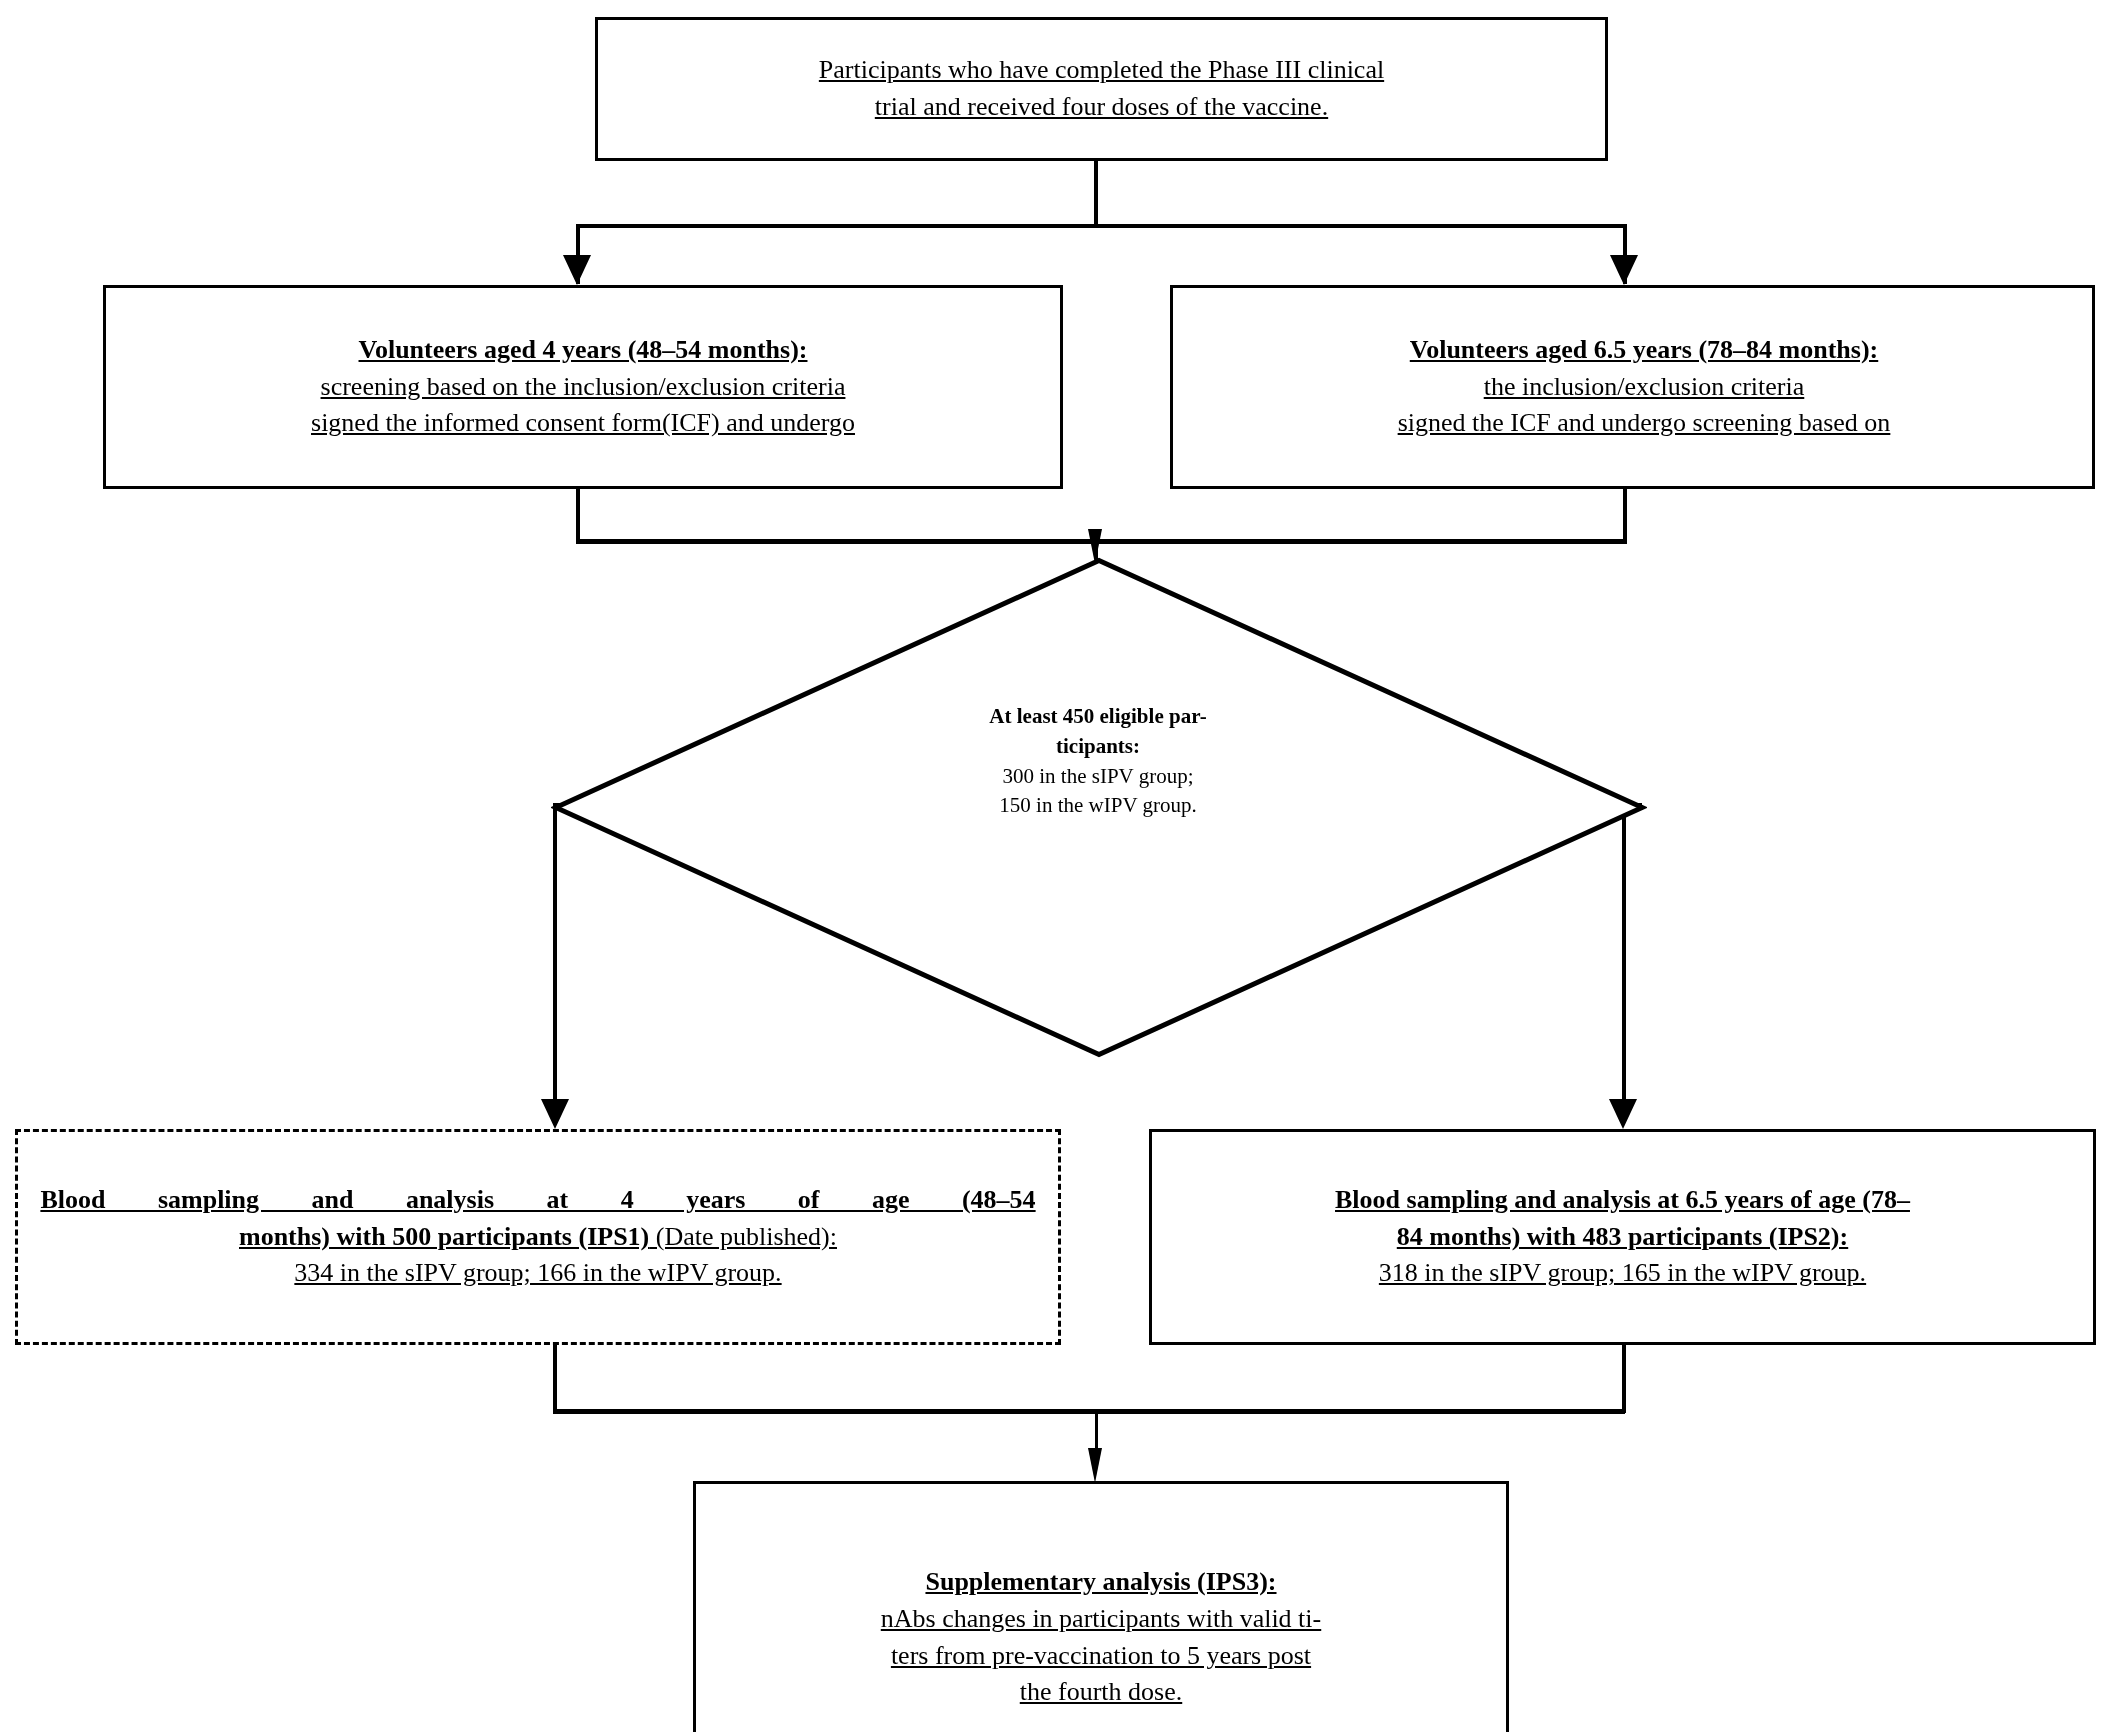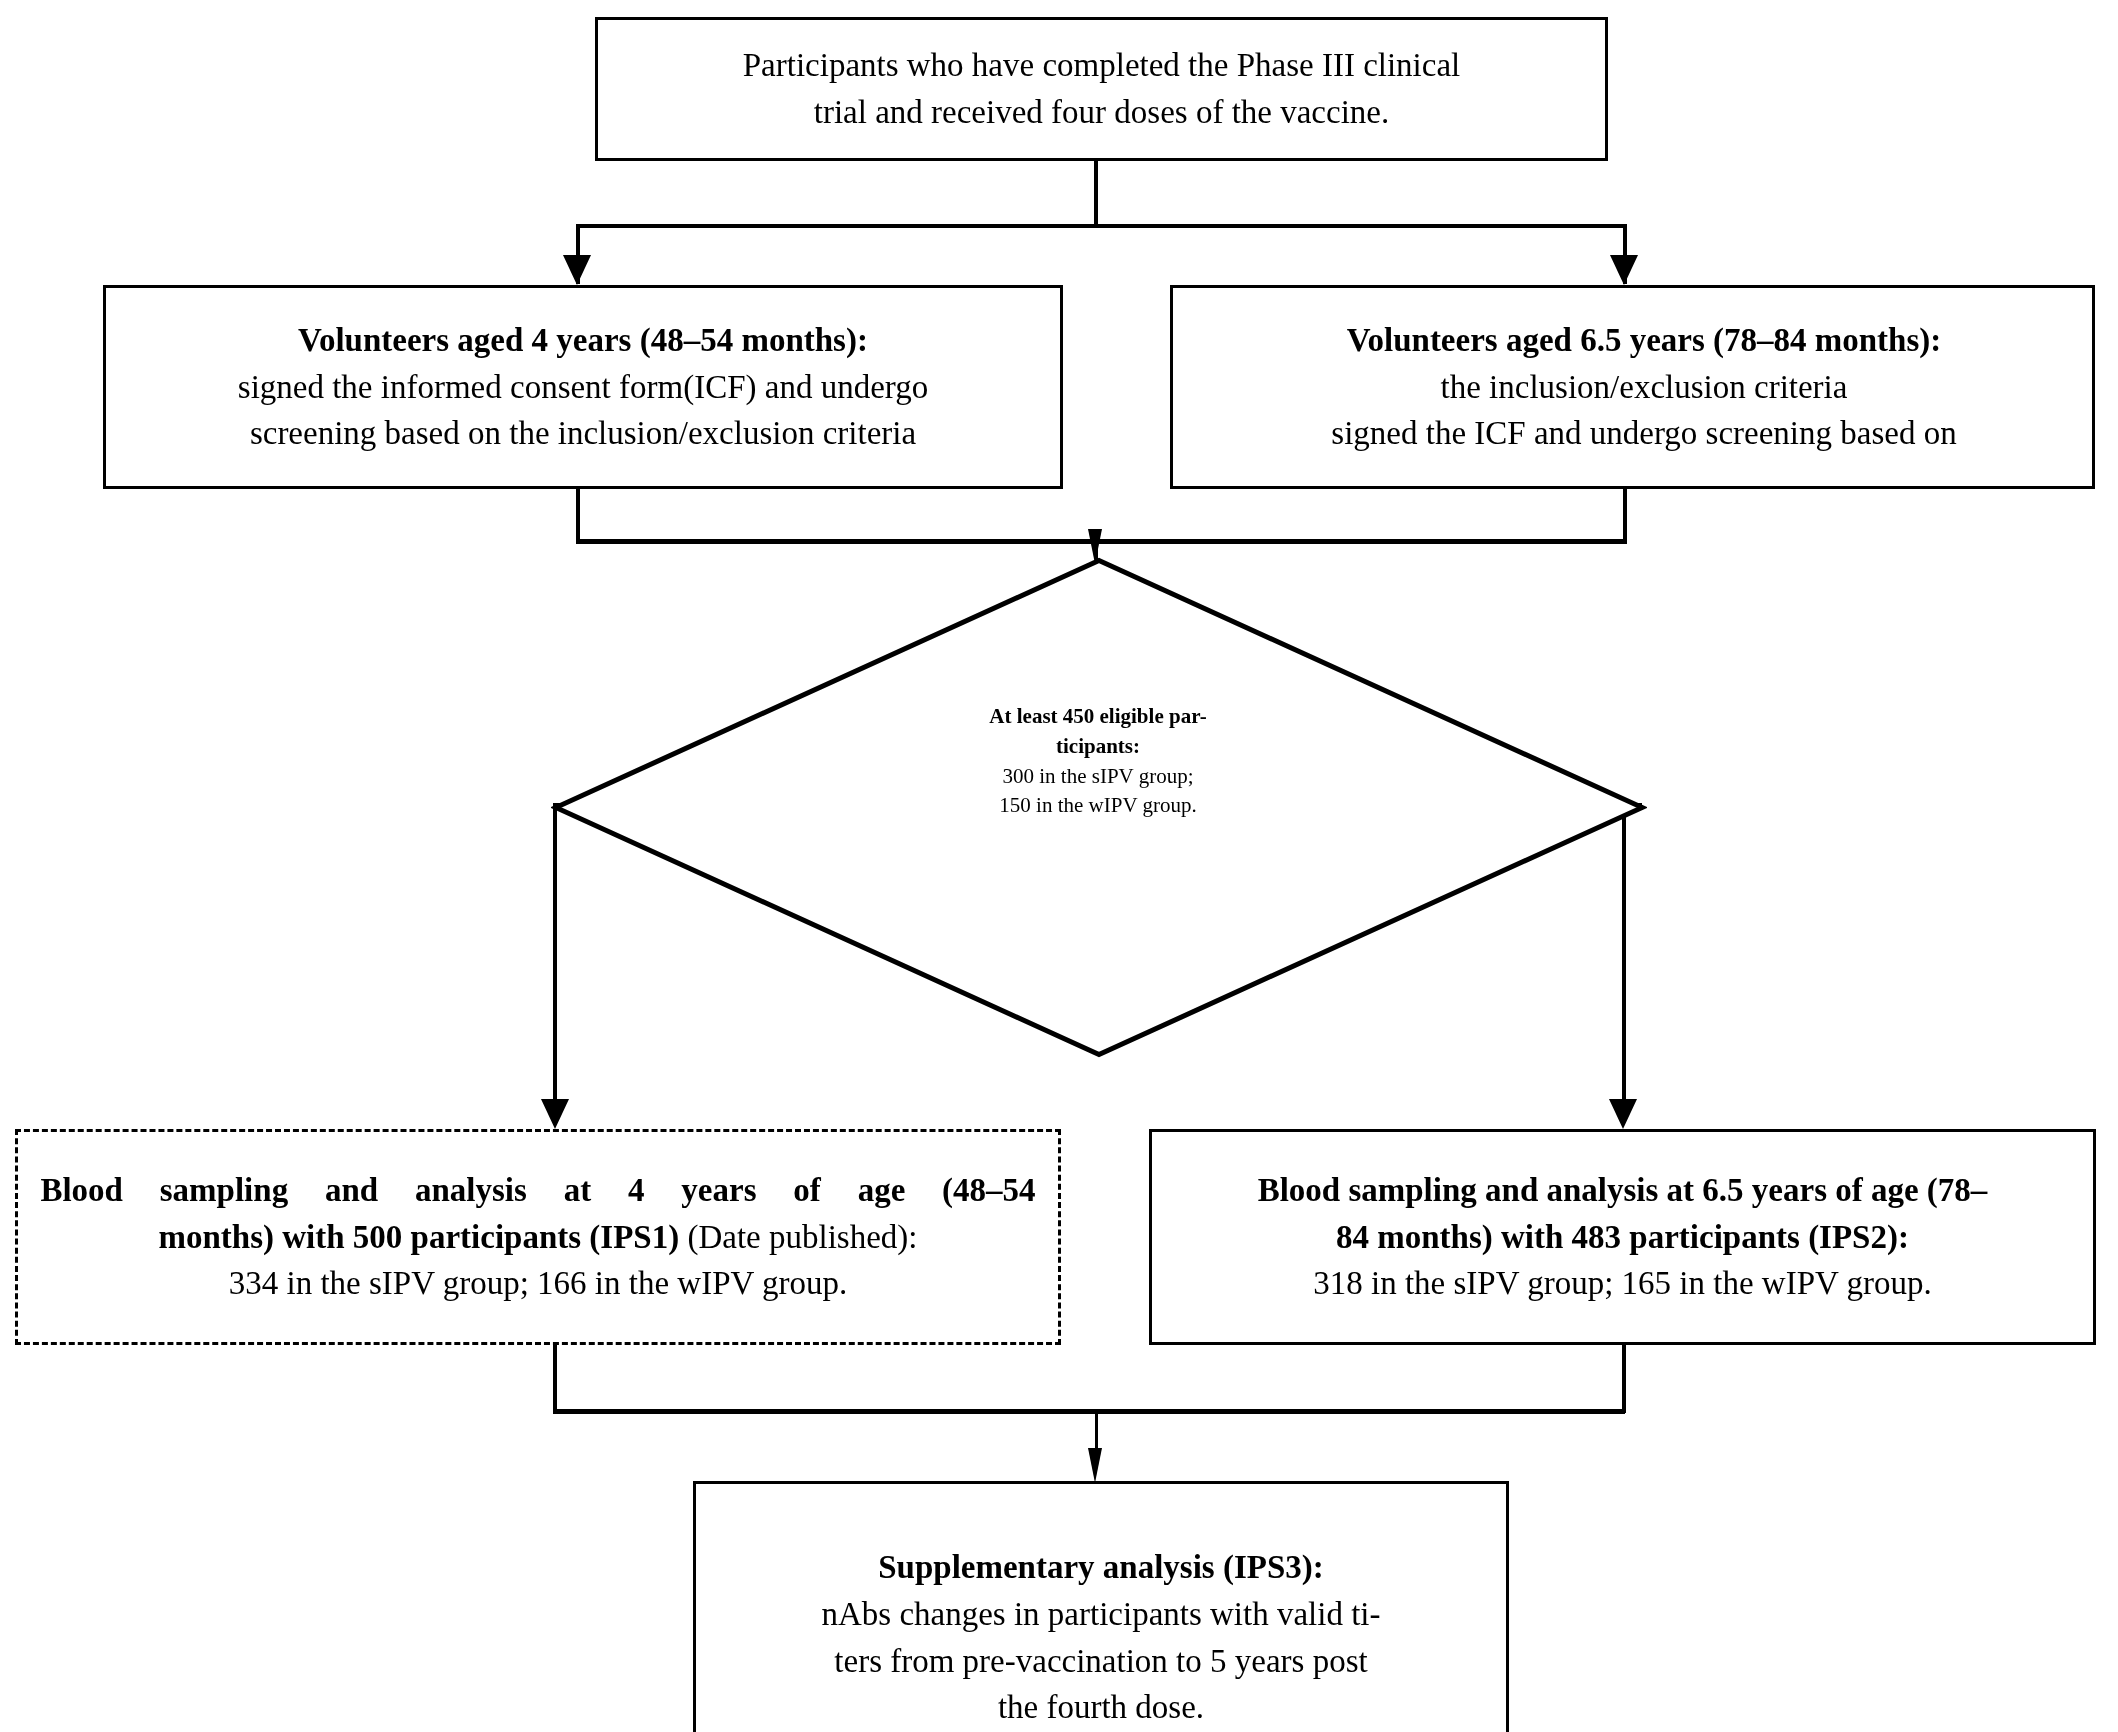--- a/index.html
+++ b/index.html
@@ -31,22 +31,23 @@
   .node.solid {
     border: 3.4px solid #000000;
   }
   .node.dotted {
     border: 3.9px dashed #000000;
   }
   .node .line {
     display: block;
     width: 100%;
     line-height: 1.42;
-    font-size: 33px;
+    font-size: 26px;
     white-space: pre;
+    text-decoration: underline;
   }
   .node .line.b {
     font-weight: bold;
   }
   .node .line.justify {
     text-align: justify;
     text-align-last: justify;
     white-space: normal;
     padding: 0 22.4px;
     box-sizing: border-box;
@@ -104,22 +105,22 @@
 
   <div class="seg" style="left:1094px; top:161px; width:3.9px; height:66px;"></div>
   <div class="seg" style="left:576px; top:224px; width:1051px; height:3.9px;"></div>
   <div class="seg" style="left:576px; top:224px; width:3.9px; height:60px;"></div>
   <div class="seg" style="left:1623px; top:224px; width:3.9px; height:60px;"></div>
   <div class="arrow" style="left:563px; top:255px;"></div>
   <div class="arrow" style="left:1610px; top:255px;"></div>
 
   <div class="node solid" id="node-cohort-4y" style="left:103px; top:285px; width:960px; height:204px;">
     <span class="line b">Volunteers aged 4 years (48–54 months):</span>
+    <span class="line">screening based on the inclusion/exclusion criteria</span>
     <span class="line">signed the informed consent form(ICF) and undergo</span>
-    <span class="line">screening based on the inclusion/exclusion criteria</span>
   </div>
 
   <div class="node solid" id="node-cohort-65y" style="left:1170px; top:285px; width:925px; height:204px;padding-left:23px;">
     <span class="line b">Volunteers aged 6.5 years (78–84 months):</span>
     <span class="line">the inclusion/exclusion criteria</span>
     <span class="line">signed the ICF and undergo screening based on</span>
   </div>
 
   <div class="seg" style="left:576px; top:489px; width:3.9px; height:54px;"></div>
   <div class="seg" style="left:1623px; top:489px; width:3.9px; height:54px;"></div>

